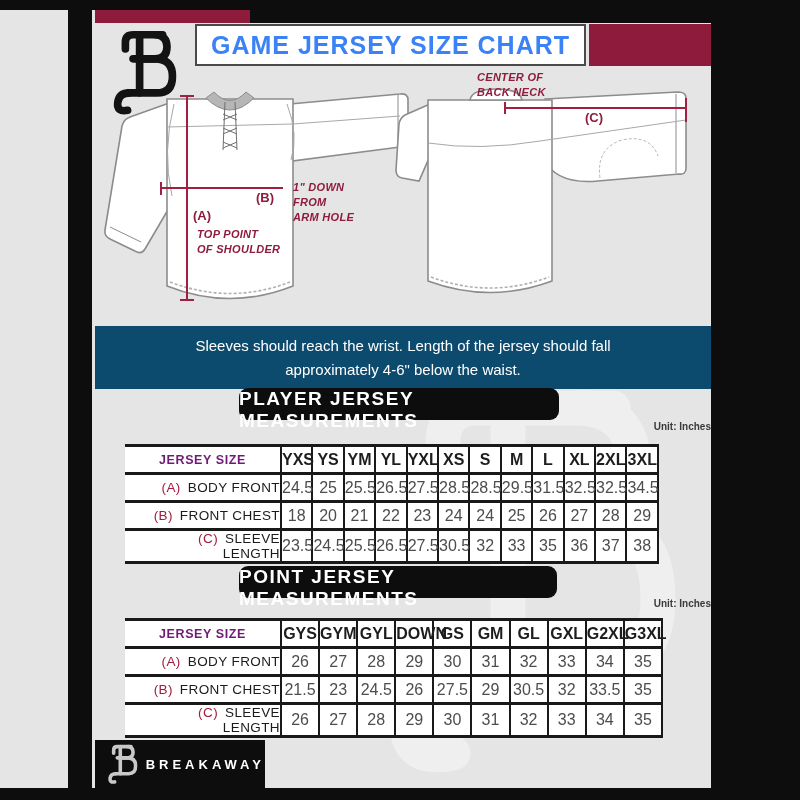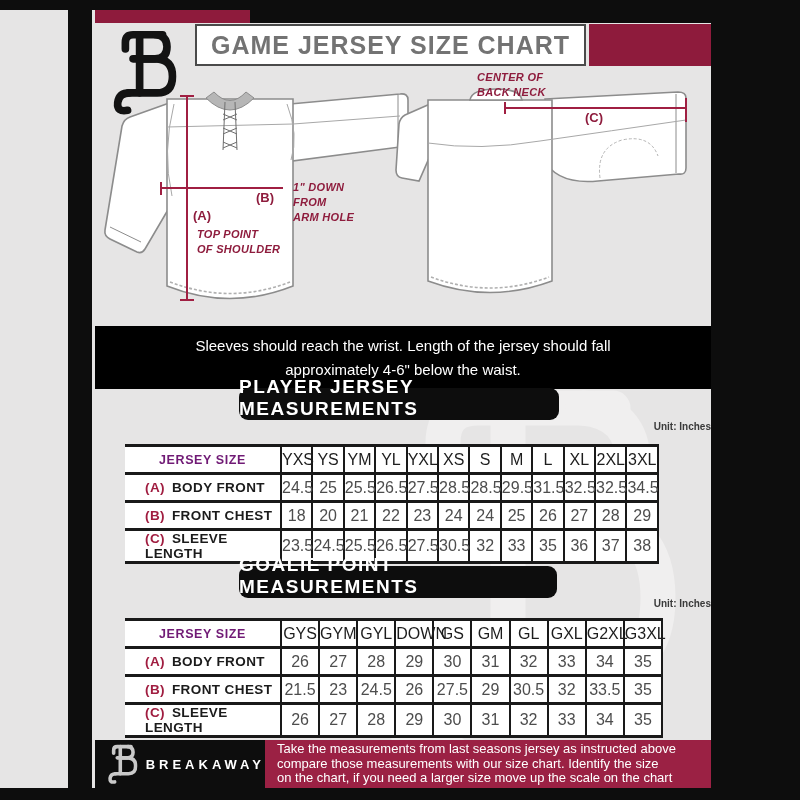--- a/index.html
+++ b/index.html
@@ -9,50 +9,50 @@
   
   .frame-top{left:0;top:0;width:800px;height:10px;background:#0d0d0d;}
   .strip-maroon{left:95px;top:10px;width:155px;height:13px;background:#8e1b3c;z-index:1;}
   .strip-black{left:250px;top:10px;width:550px;height:13px;background:#0d0d0d;z-index:1;}
   .frame-left{left:68px;top:10px;width:24px;height:778px;background:#0d0d0d;}
   .frame-right{left:711px;top:0;width:89px;height:800px;background:#0d0d0d;z-index:3;}
   .frame-bottom{left:0;top:788px;width:800px;height:12px;background:#0d0d0d;z-index:4;}
   
   .title-box{left:195px;top:24px;width:387px;height:38px;background:#ffffff;border:2px solid #4a4a4a;z-index:2;
              display:flex;align-items:center;justify-content:center;}
-  .title-box .t{font-size:25px;font-weight:bold;letter-spacing:1px;color:#737373;}
+  .title-box .t{font-size:25px;font-weight:bold;letter-spacing:1px;color:#3b82f6;}
   .title-accent{left:589px;top:24px;width:122px;height:42px;background:#8e1b3c;z-index:2;}
   .logo-hdr{left:100px;top:26px;z-index:2;color:#131313;}
   
   .ann{color:#8e1c3d;font-weight:bold;z-index:2;}
   .ann.it{font-style:italic;font-size:11px;line-height:15px;letter-spacing:.3px;}
   .ann.key{font-size:13px;}
   .diagram-svg{left:92px;top:70px;z-index:1;}
   
-  .notice{left:95px;top:326px;width:616px;height:63px;background:#000000;color:#fff;z-index:1;
+  .notice{left:95px;top:326px;width:616px;height:63px;background:#0c4a6e;color:#fff;z-index:1;
           display:flex;flex-direction:column;align-items:center;justify-content:center;font-size:15px;line-height:24px;}
   
-  .sec-banner{background:#0d0d0d;border-radius:9px;color:#fff;display:flex;align-items:flex-end;justify-content:center;
+  .sec-banner{background:#0d0d0d;border-radius:9px;color:#fff;display:flex;align-items:flex-start;justify-content:center;
               font-weight:bold;font-size:19px;letter-spacing:1.5px;z-index:2;}
   .sec-player{left:239px;top:388px;width:320px;height:32px;}
   .sec-goalie{left:239px;top:566px;width:318px;height:32px;}
   .unit{left:95px;width:616px;text-align:right;font-weight:bold;font-size:10px;color:#3a3a3a;z-index:2;}
   .unit-player{top:421px;} .unit-goalie{top:598px;}
   
   table{border-collapse:collapse;table-layout:fixed;position:absolute;z-index:2;}
   .p-table{left:125px;top:444px;width:534px;}
   .g-table{left:125px;top:618px;width:538px;}
   th,td{background:#fff;border-top:3px solid #191919;border-bottom:3px solid #191919;
         border-left:2px solid #191919;border-right:2px solid #191919;padding:0;text-align:center;}
   tr > :first-child{border-left:none;}
   tr{height:28px;}
   th.lbl-h{width:155px;font-size:12.5px;font-weight:bold;letter-spacing:.6px;color:#701a75;}
-  th.sz{font-size:16px;font-weight:normal;color:#1d1d1d;}
+  th.sz{font-size:16px;font-weight:bold;color:#1d1d1d;}
   td.val{font-size:16px;color:#4d4d4d;}
-  td.lbl{text-align:left;padding-left:20px;font-size:13.5px;font-weight:bold;color:#1b1b1b;letter-spacing:.4px;}
+  td.lbl{text-align:right;padding-left:20px;font-size:13.5px;font-weight:normal;color:#1b1b1b;letter-spacing:.4px;}
   td.lbl .key{color:#a01d40;margin-right:7px;}
   
   .foot-black{left:95px;top:740px;width:170px;height:48px;background:#0d0d0d;z-index:2;
               display:flex;align-items:center;}
   .foot-brand{color:#fff;font-weight:bold;font-size:13px;letter-spacing:4px;margin-left:8px;}
   .foot-maroon{left:265px;top:740px;width:446px;height:48px;background:#9b2144;color:#fff;z-index:2;
                display:flex;flex-direction:column;justify-content:center;padding-left:12px;box-sizing:border-box;
                font-size:13px;line-height:14.7px;}
   .watermark{left:378px;top:368px;z-index:0;color:#f0efef;}
 </style>
@@ -219,21 +219,21 @@
           <td class="val">33</td>
           <td class="val">35</td>
           <td class="val">36</td>
           <td class="val">37</td>
           <td class="val">38</td>
         </tr>
       </tbody>
     </table>
 
   <div class="abs sec-banner sec-goalie">
-    <span>GOALIE POINT MEASUREMENTS</span>
+    <span>POINT JERSEY MEASUREMENTS</span>
   </div>
   <div class="abs unit unit-goalie">Unit: Inches</div>
   <table class="g-table">
       <tbody>
         <tr class="hdr">
           <th class="lbl-h">JERSEY SIZE</th>
           <th class="sz">GYS</th>
           <th class="sz">GYM</th>
           <th class="sz">GYL</th>
           <th class="sz">DOWN</th>
@@ -285,19 +285,14 @@
         </tr>
       </tbody>
     </table>
 
   <div class="abs foot-black">
     <svg width="34" height="44" viewBox="0 0 60 84" style="margin-left:12px;color:#c9c9c9;">
         <use href="#logoB"></use>
       </svg>
     <span class="foot-brand">BREAKAWAY</span>
   </div>
-  <div class="abs foot-maroon">
-    <div>Take the measurements from last seasons jersey as instructed above</div>
-    <div>compare those measurements  with our size chart. Identify the size</div>
-    <div>on the chart, if you need a larger size move up the scale on the chart</div>
-  </div>
 
 </div>
 
 </body></html>

